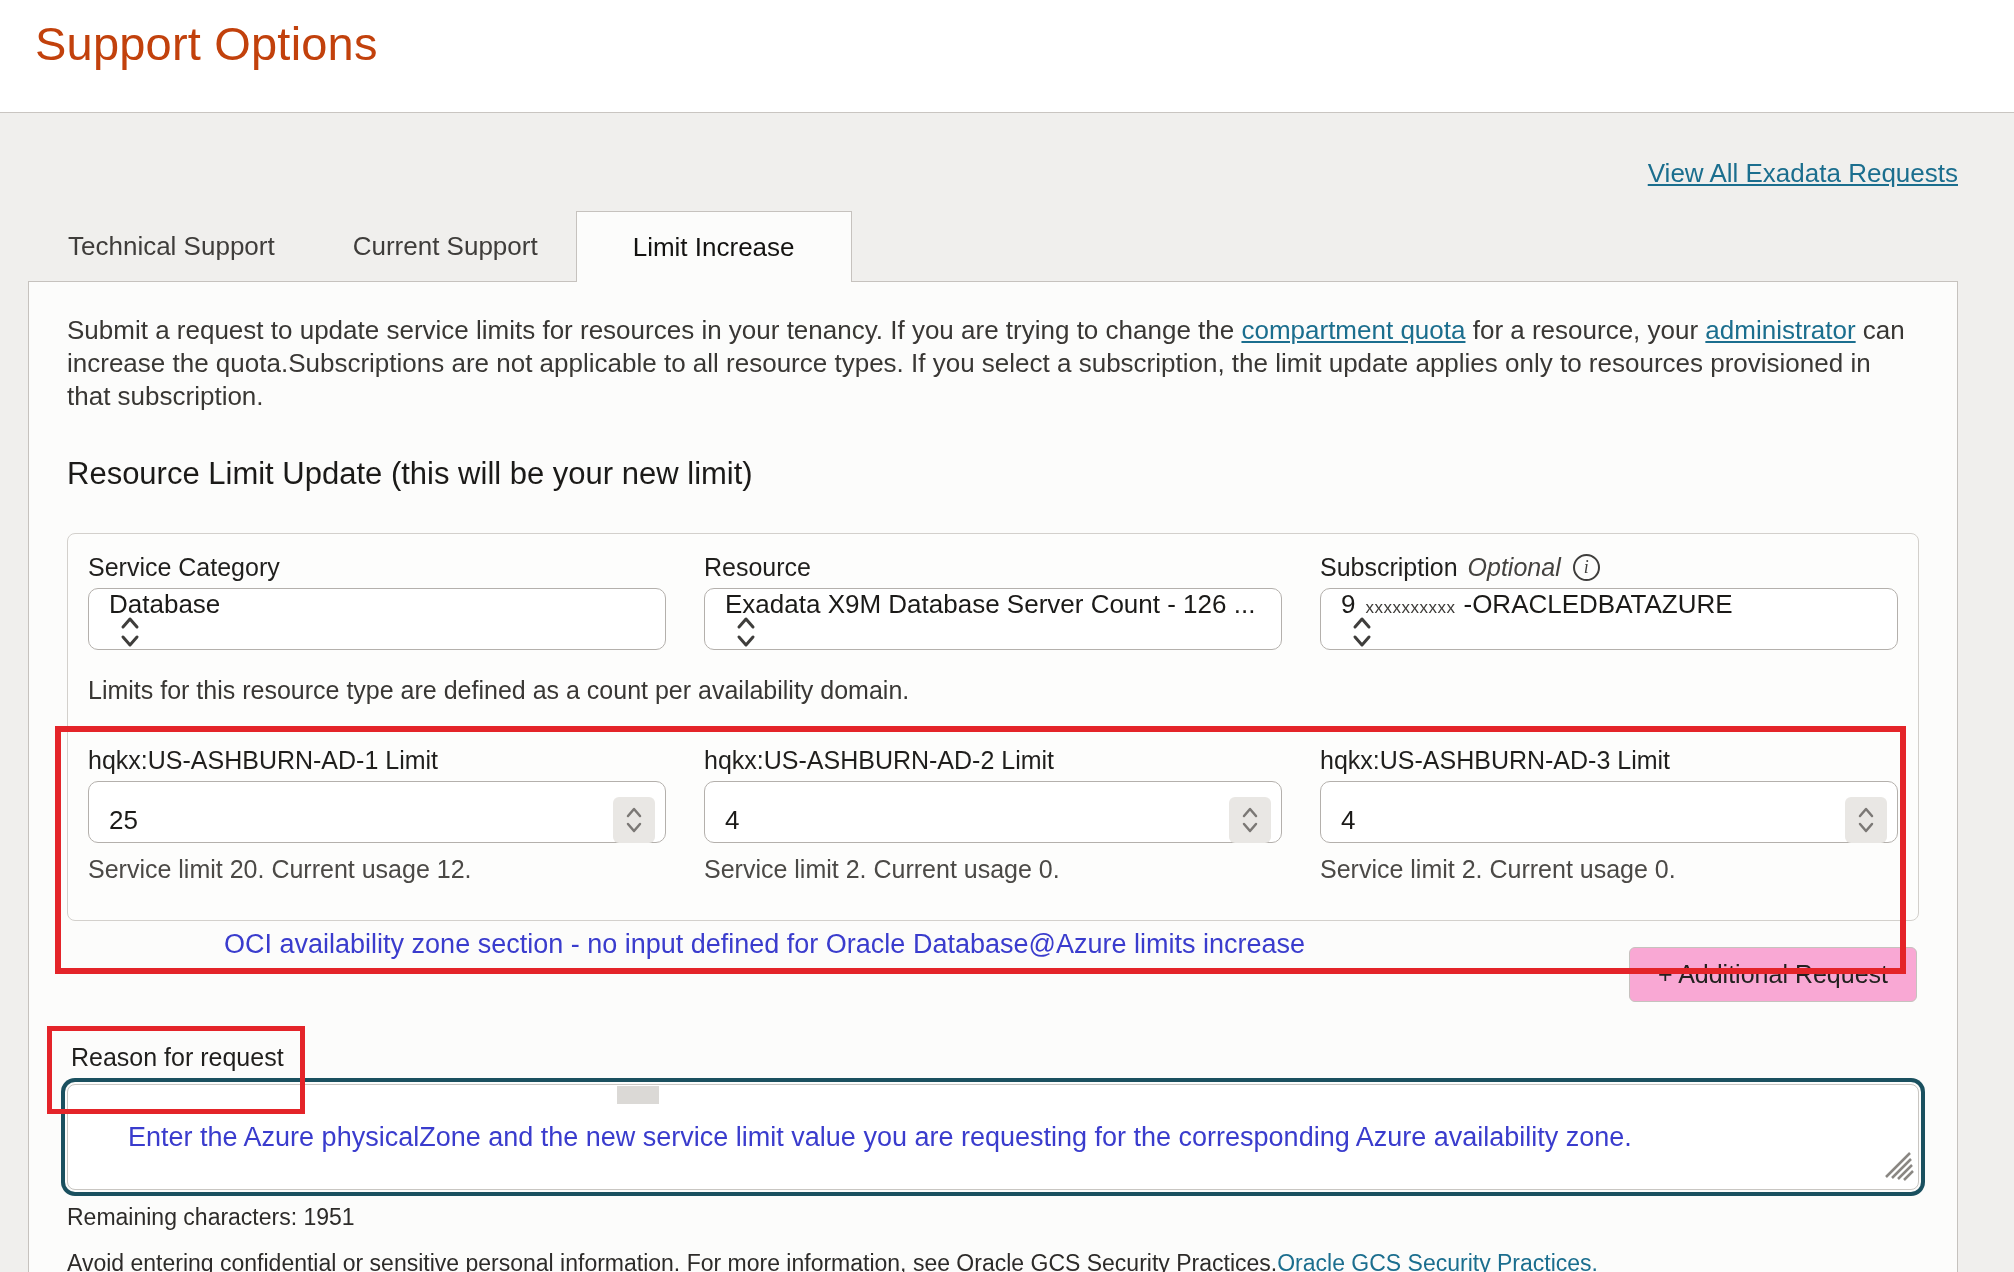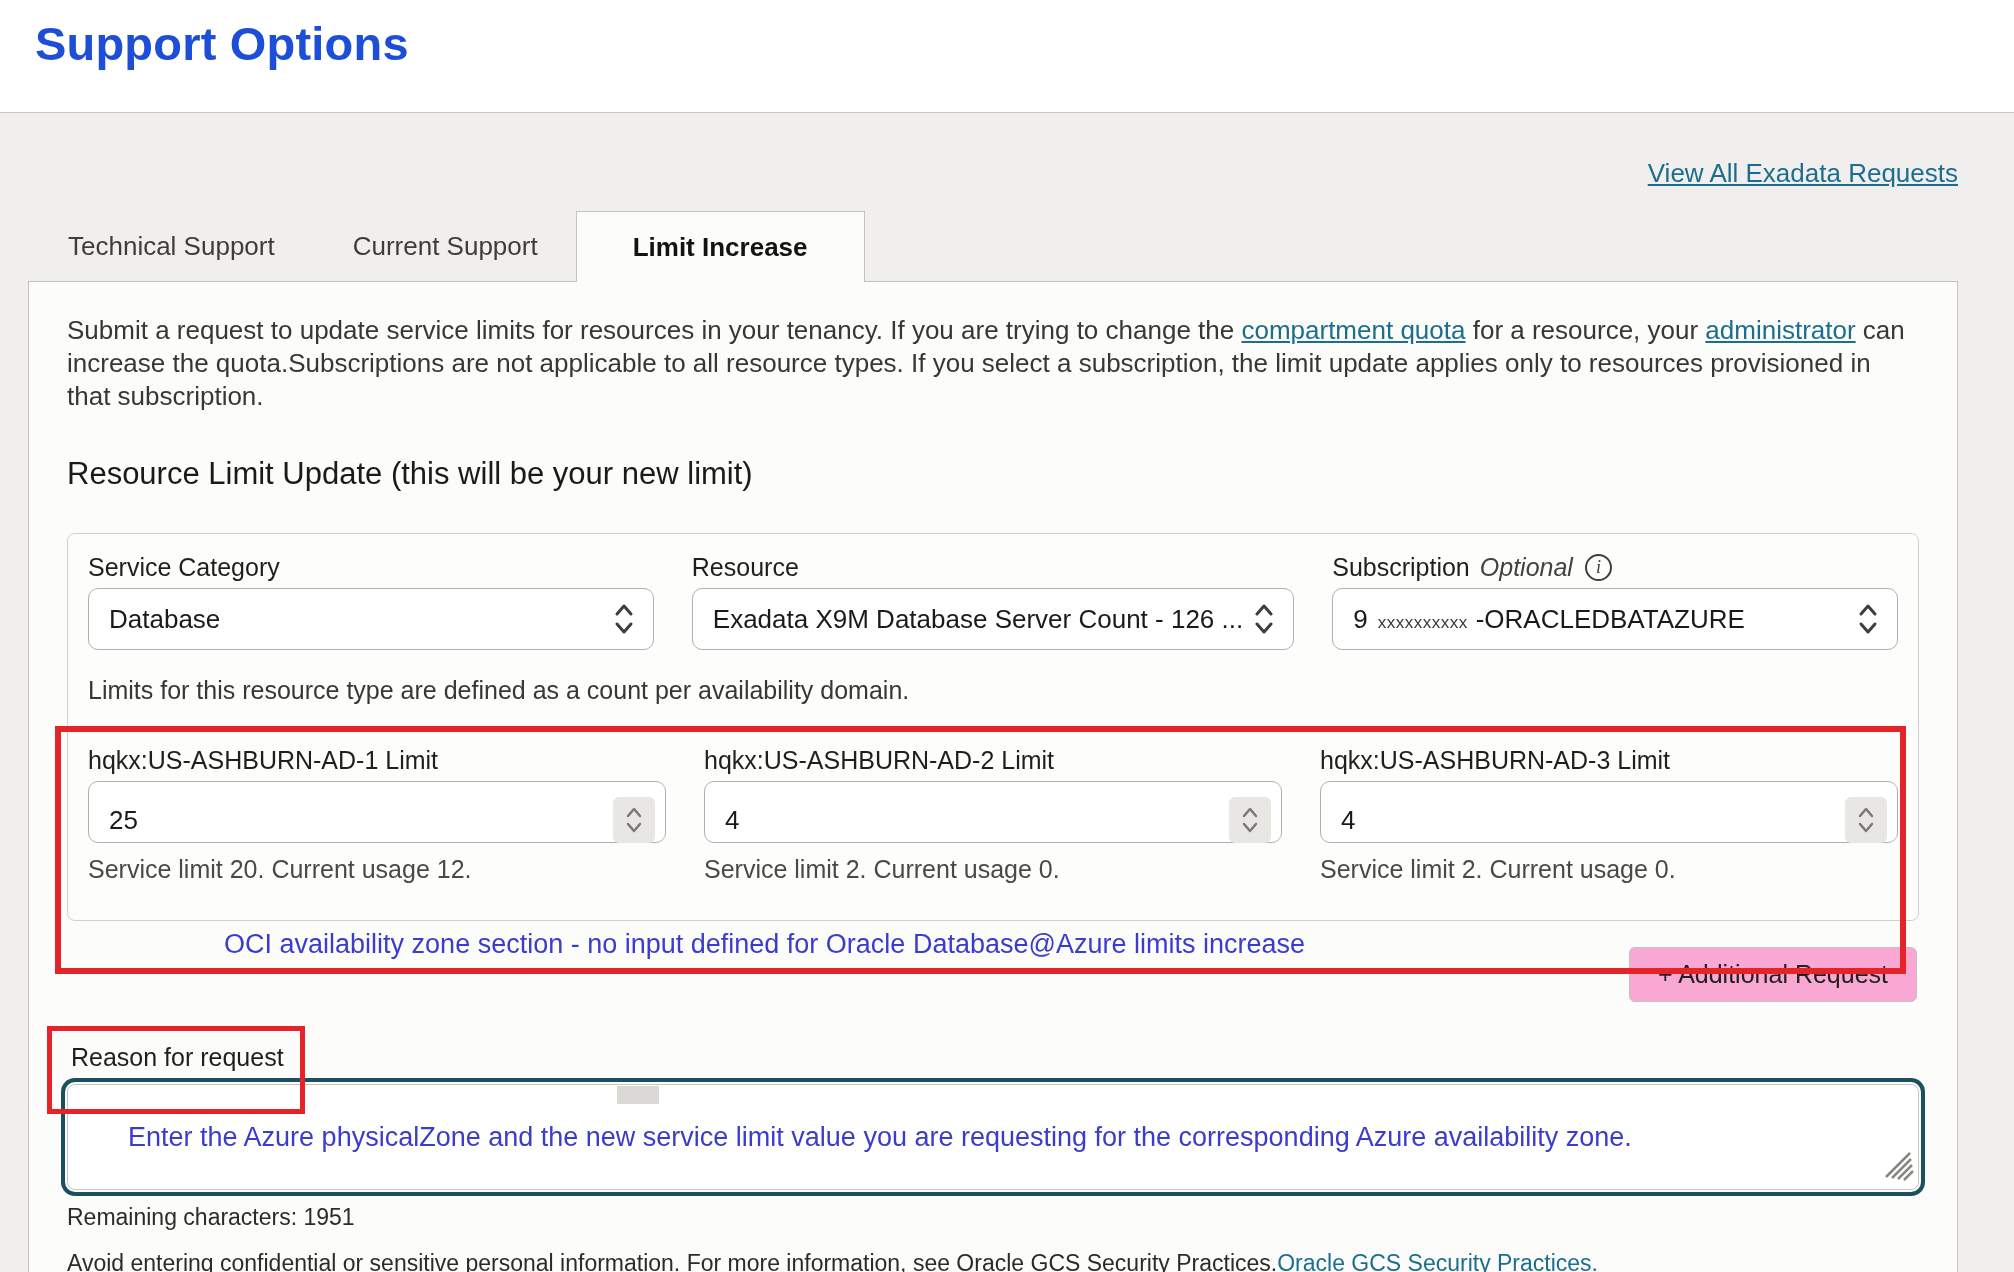--- a/index.html
+++ b/index.html
@@ -12,22 +12,22 @@
   }
   
   .header {
     background: #ffffff;
     height: 113px;
     border-bottom: 1px solid #c9c5c1;
     padding: 16px 0 0 35px;
   }
   .header h1 {
     font-size: 47px;
-    font-weight: 700;
-    color: #1d4ed8;
+    font-weight: 400;
+    color: #c2410c;
     letter-spacing: 0.2px;
   }
   
   .toplink-row {
     margin: 45px 56px 0 28px;
     text-align: right;
     font-size: 26px;
     height: 32px;
   }
   a.teal-link, .teal-link {
@@ -51,21 +51,21 @@
     align-items: center;
     padding: 0 2px;
     margin-left: 38px;
     margin-right: 36px;
     cursor: pointer;
   }
   .tab.active {
     background: #fcfcfb;
     border: 1px solid #c6c2be;
     border-bottom: none;
-    font-weight: bold;
+    font-weight: normal;
     color: #141311;
     padding: 0 56px;
     margin: 0;
     height: 71px;
     margin-bottom: -1px;
   }
   
   .panel {
     margin: 0 56px 0 28px;
     background: #fcfcfb;
@@ -126,27 +126,28 @@
     color: #3f3e3c;
     margin-left: 2px;
   }
   .selectbox {
     margin-top: 6px;
     height: 62px;
     border: 1px solid #b4b0ac;
     border-radius: 10px;
     background: #ffffff;
     display: flex;
-    align-items: center;
+    align-items: flex-start;
     padding: 0 18px 0 20px;
     font-size: 26px;
     color: #1b1a18;
     cursor: pointer;
     overflow: hidden;
     white-space: nowrap;
+    flex-direction: column;
   }
   .selectbox .val { flex: 1 1 auto; overflow: hidden; white-space: nowrap; }
   .chevrons { flex: 0 0 auto; margin-left: 10px; display:flex; align-items:center; }
   .masked {
     font-size: 17px;
     letter-spacing: 0.5px;
     color: #3c3a37;
     margin: 0 8px 0 10px;
   }
   .limits-note {

